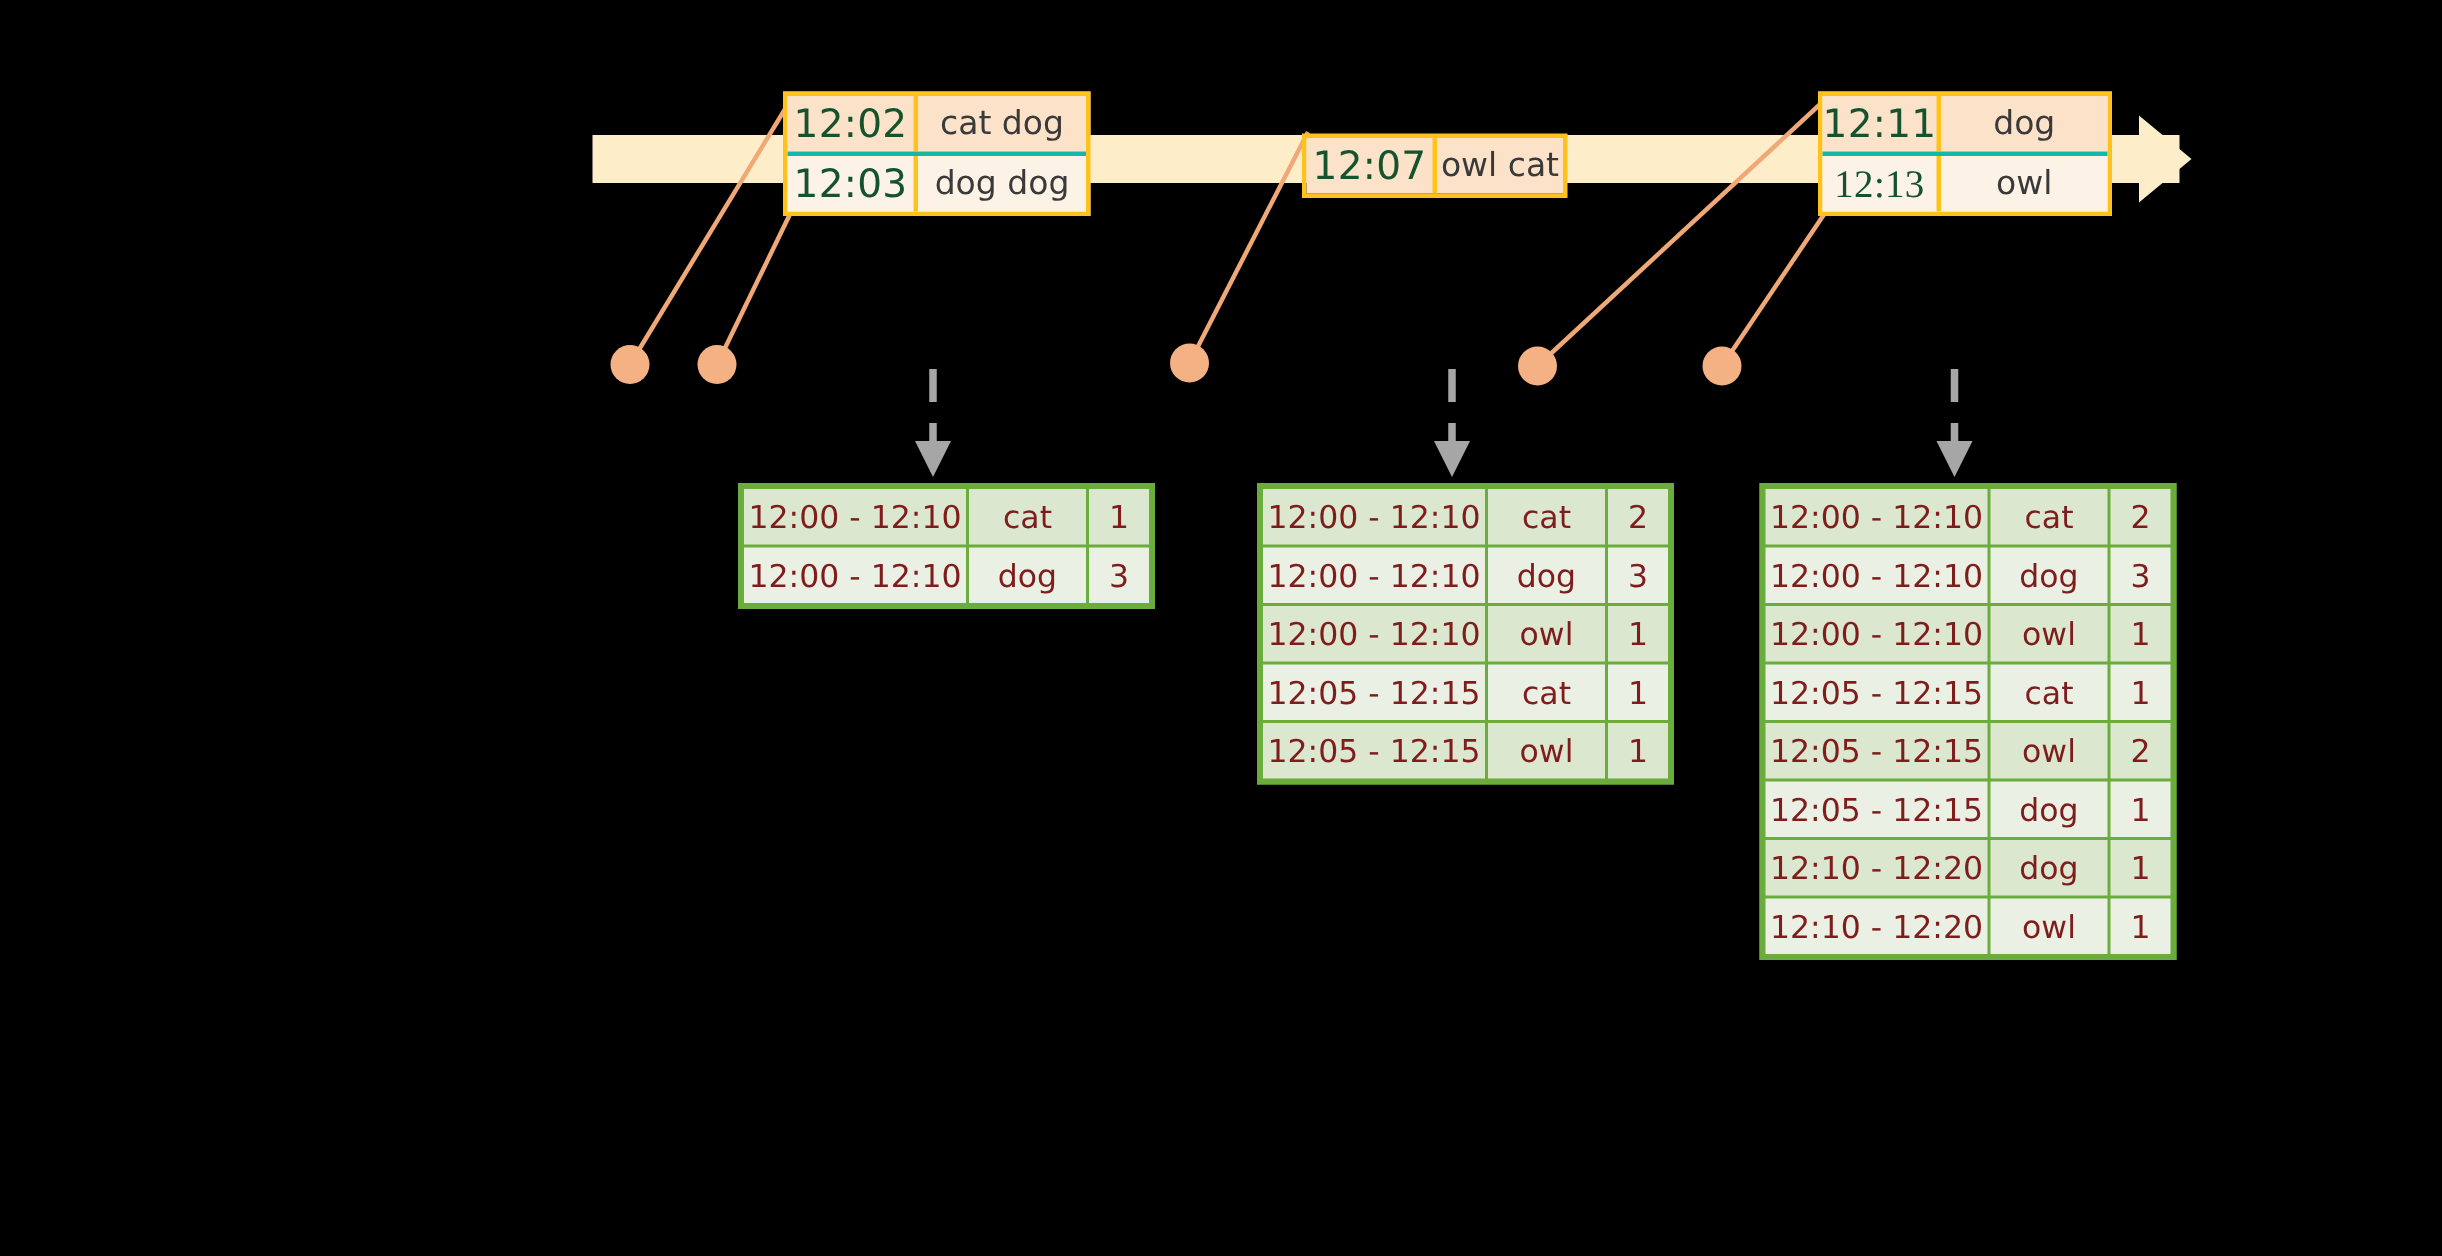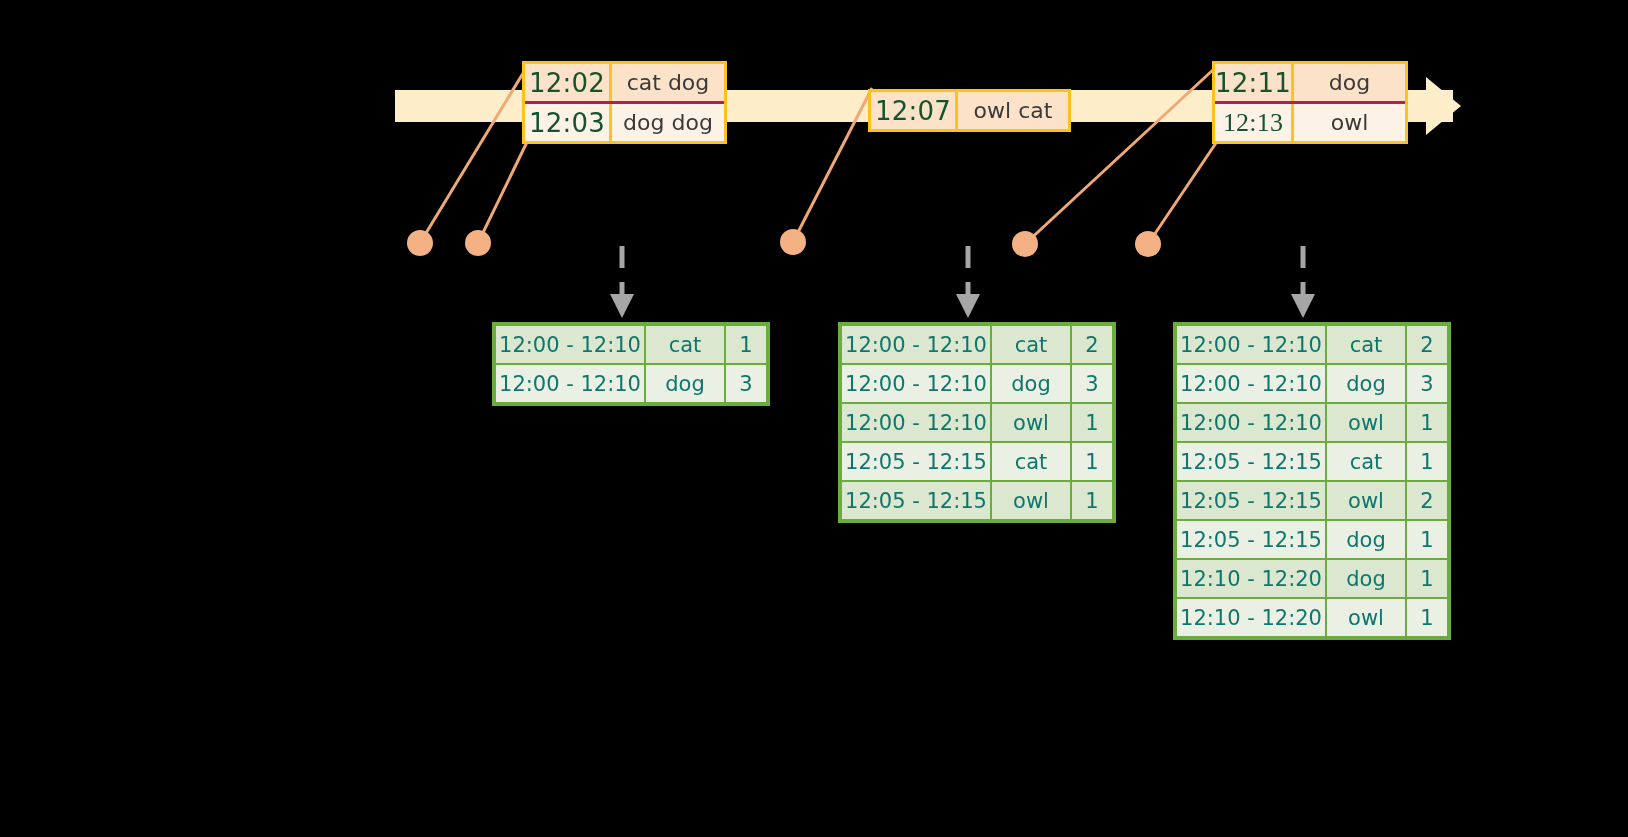--- a/index.html
+++ b/index.html
@@ -49,21 +49,21 @@
     background: #fdeec9;
     display: flex;
     flex-direction: column;
   }
   .event-row {
     display: flex;
     flex: 1 1 auto;
     box-sizing: border-box;
   }
   .event-row + .event-row {
-    border-top: 3px solid #be185d;
+    border-top: 3px solid #14b8a6;
     text-align: right;
   }
   .event-row.shade-a { background: #fce2c8; }
   .event-row.shade-b { background: #fdf2e6; }
   .cell-time {
     box-sizing: border-box;
     border-right: 3px solid #ffc21a;
     display: flex;
     align-items: center;
     justify-content: center;
@@ -98,21 +98,21 @@
     height: 37px;
     gap: 2px;
   }
   .res-row.tone-a .res-cell { background: #dbe7ce; }
   .res-row.tone-b .res-cell { background: #eaf0e4; }
   .res-cell {
     box-sizing: border-box;
     display: flex;
     align-items: center;
     justify-content: center;
-    color: #0f766e;
+    color: #7f1d1d;
     font-size: 21px;
     white-space: nowrap;
   }
   .c-window { width: 148px; }
   .c-word   { width: 78px; }
   .c-count  { width: 40px; }
 </style>
 </head>
 <body>
 
@@ -159,21 +159,21 @@
     <div class="event-row shade-a">
       <div class="cell-time" style="width:87px;">12:02</div>
       <div class="cell-words">cat dog</div>
     </div>
     <div class="event-row shade-b">
       <div class="cell-time" style="width:87px;">12:03</div>
       <div class="cell-words">dog dog</div>
     </div>
   </div>
 
-  <div class="event-box" style="left:868px; top:89px; width:203px; height:43px;">
+  <div class="event-box" style="left:868px; top:89px; width:177px; height:43px;">
     <div class="event-row shade-a">
       <div class="cell-time" style="width:87px;">12:07</div>
       <div class="cell-words">owl cat</div>
     </div>
   </div>
 
   <div class="event-box" style="left:1212px; top:61px; width:196px; height:83px;">
     <div class="event-row shade-a">
       <div class="cell-time" style="width:79px;">12:11</div>
       <div class="cell-words">dog</div>

